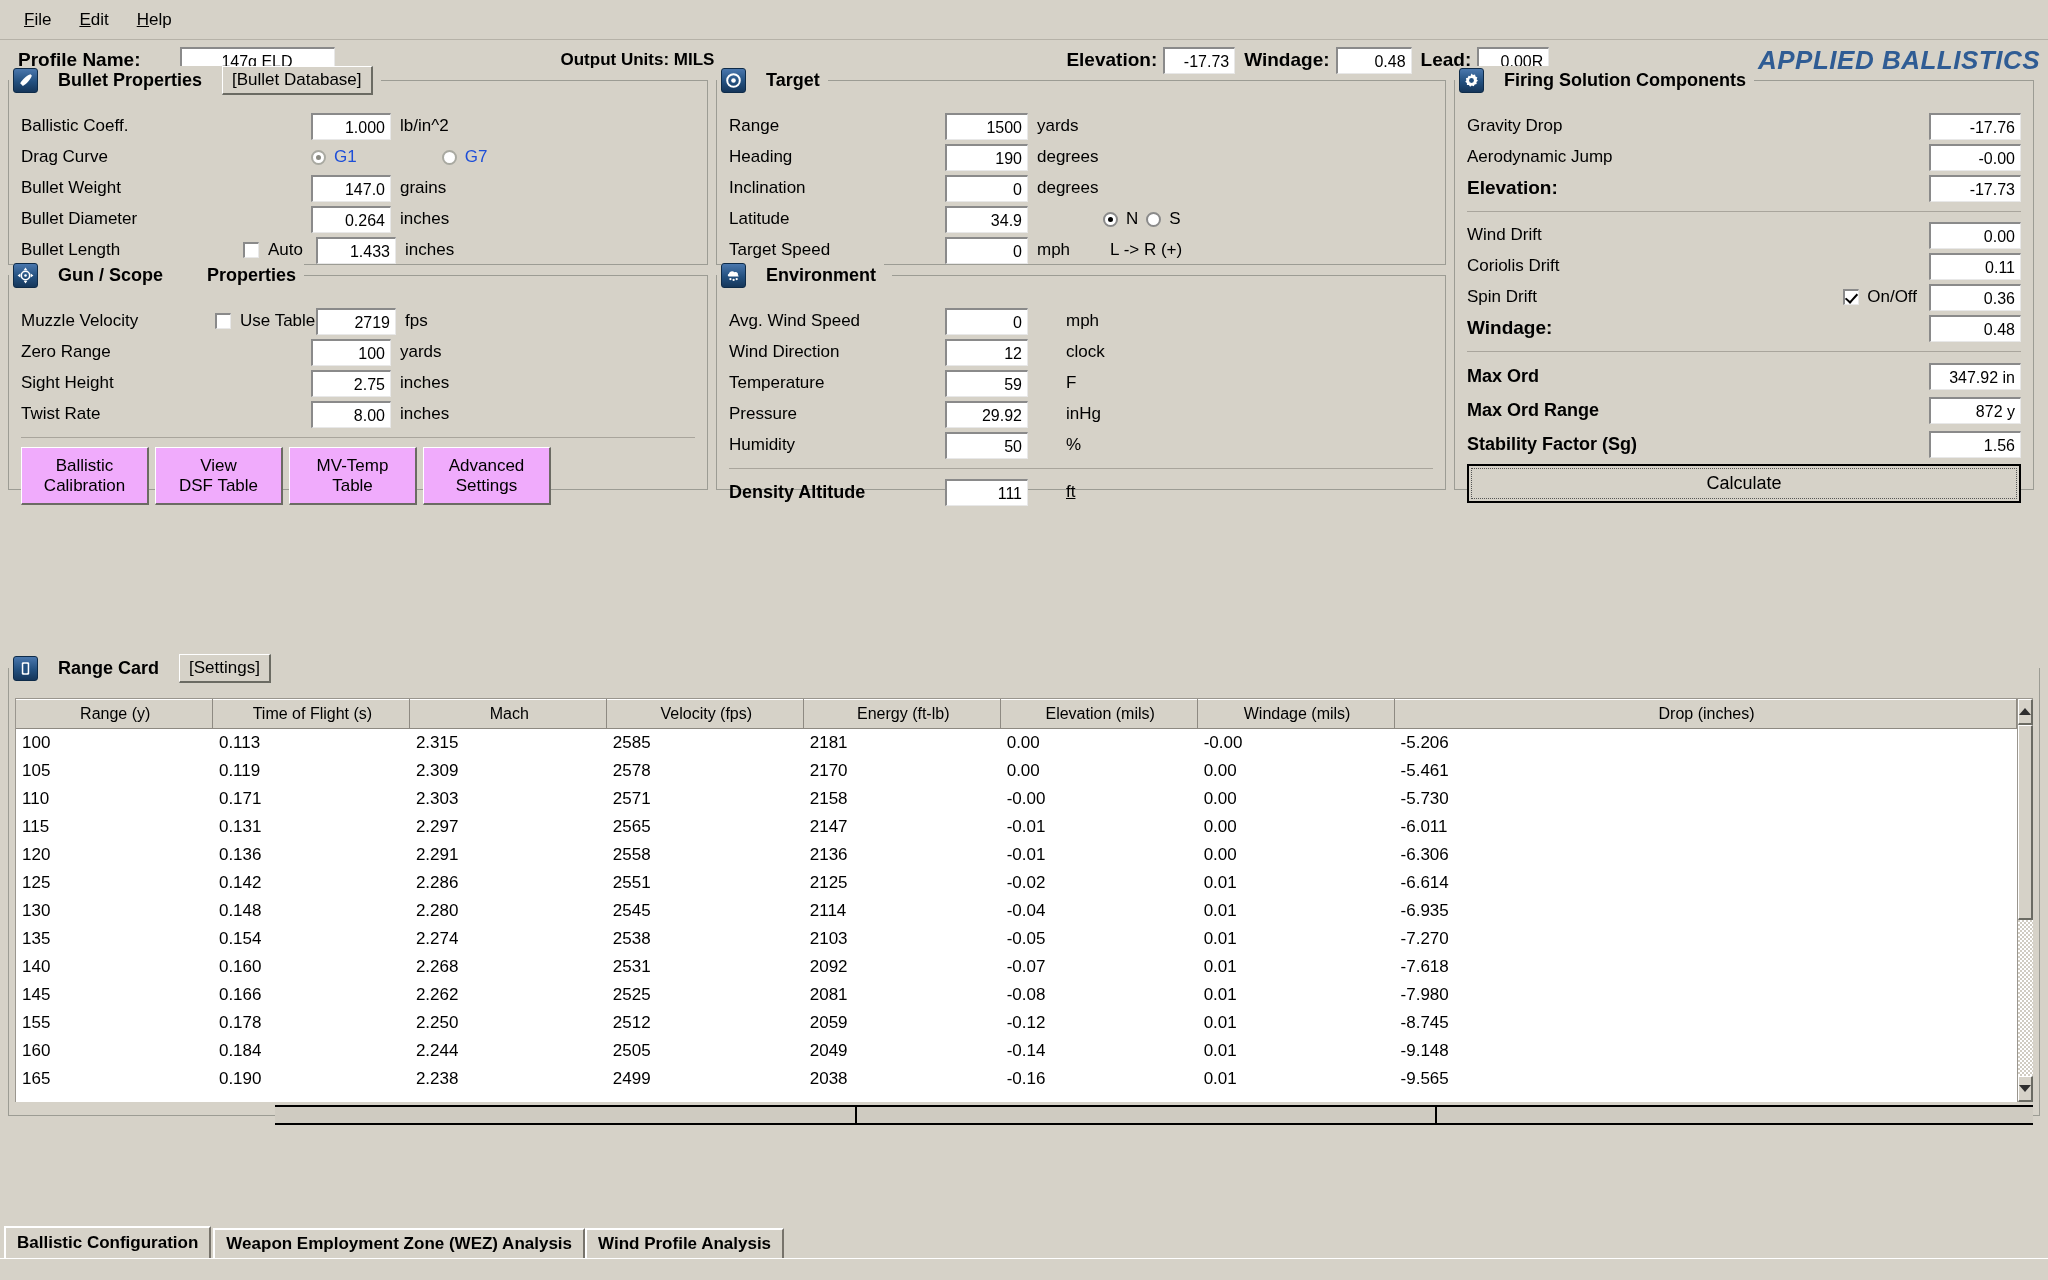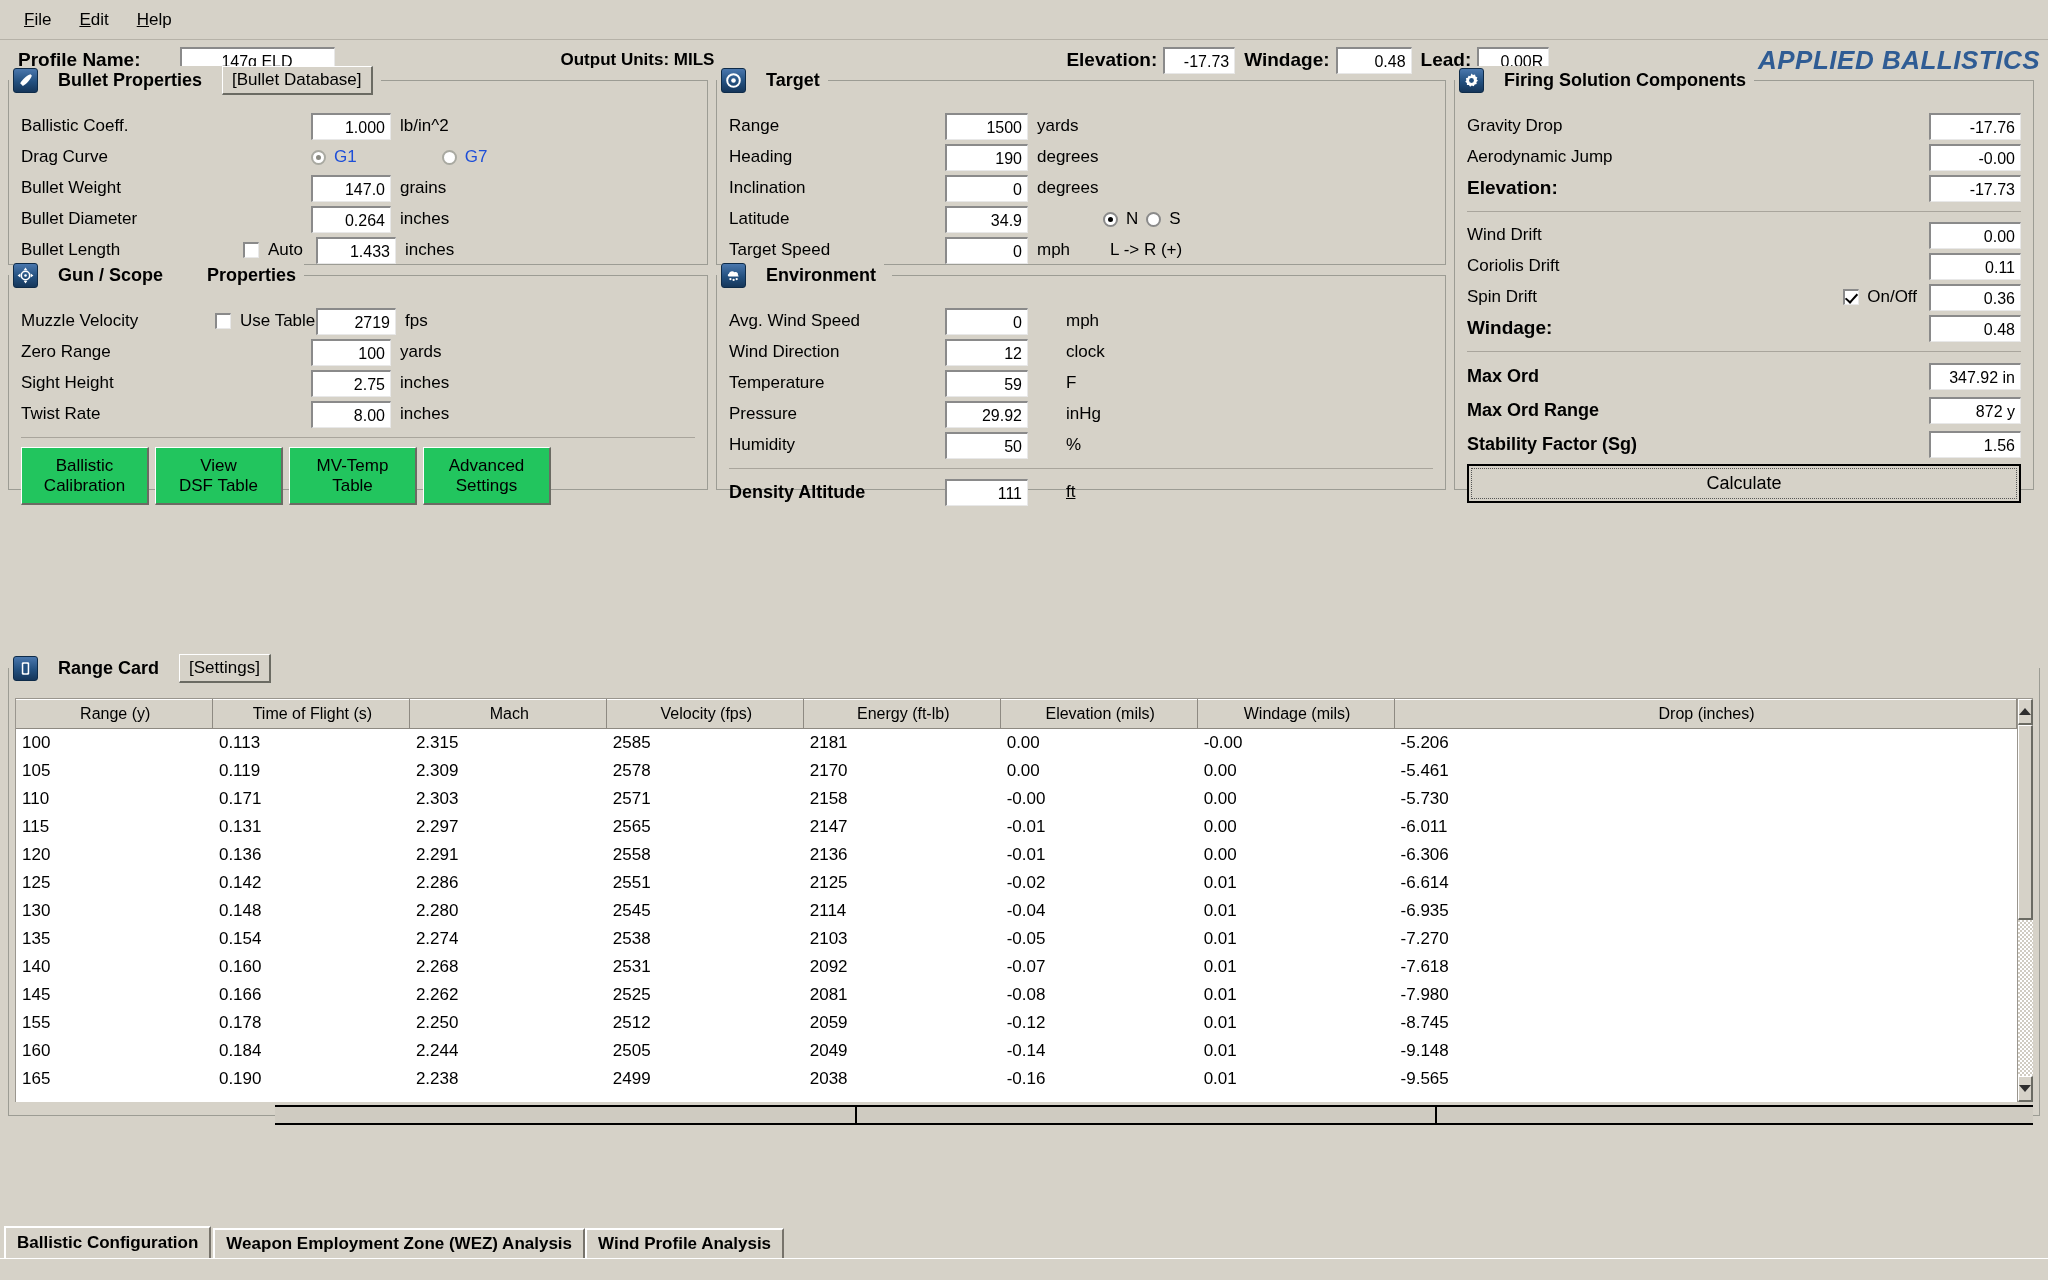--- a/index.html
+++ b/index.html
@@ -184,21 +184,21 @@
   .radio.dim.on::after { background: #8a8a82; }
   .dimtxt { color: #1d4ed8; }
 
   .hr {
     height: 1px;
     background: #a9a59c;
     margin: 9px 0;
   }
 
   .bigbtn {
-    background: #22c55e;
+    background: #f0abfc;
     border-top: 1px solid #fff;
     border-left: 1px solid #fff;
     border-right: 2px solid #6b6b63;
     border-bottom: 2px solid #6b6b63;
     font-size: 17px;
     text-align: center;
     line-height: 1.15;
     padding: 8px 4px;
     cursor: default;
   }

